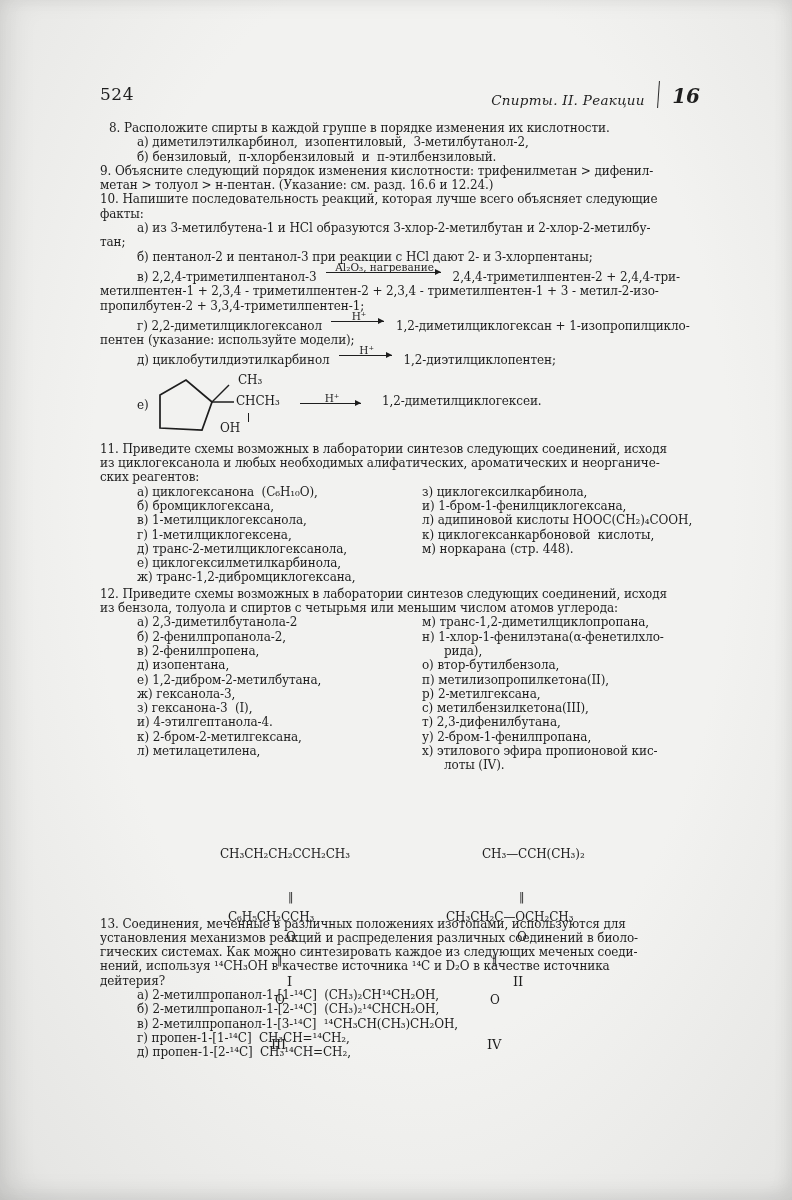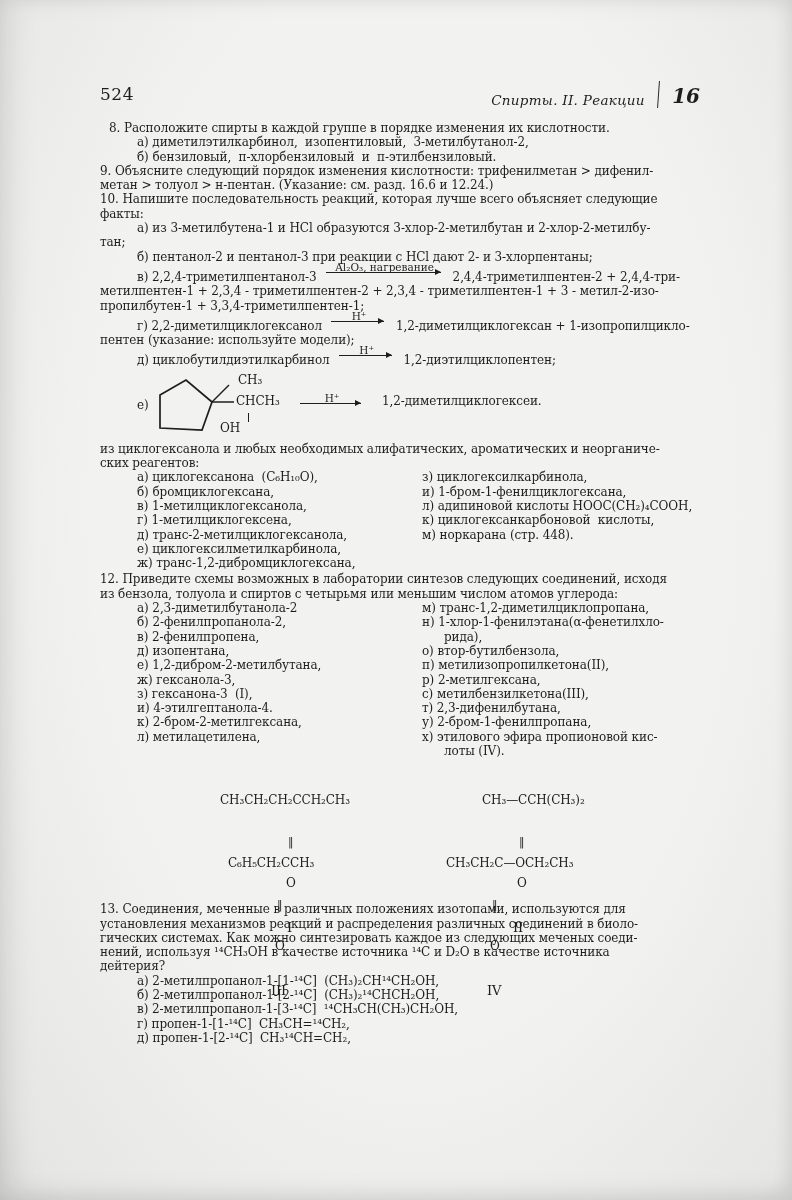--- a/index.html
+++ b/index.html
@@ -36,21 +36,21 @@
   .estruct .abs{position:absolute;white-space:pre;}
   .ringsvg{position:absolute;left:56px;top:2px;}
   .vbond{position:absolute;left:148px;top:39px;width:1.3px;height:9px;background:#1e1e1e;}
   
   .cols{display:flex;}
   .colL{box-sizing:border-box;width:322px;padding-left:37px;flex:none;}
   .colR{flex:1;}
   
   .structs{position:relative;height:134px;margin:6px 0 4px 0;}
   .struct{position:absolute;white-space:pre;}
-  .struct .f{line-height:15px;}
+  .struct .f{line-height:15px;margin-top:40px;}
   .struct .b{line-height:11px;font-size:11px;}
   .struct .o{line-height:14px;}
   .struct .r{line-height:17px;font-size:13px;}
   .s1{left:120px;top:0;} .s2{left:382px;top:0;}
   .s3{left:128px;top:63px;} .s4{left:346px;top:63px;}
   .s1 .b{padding-left:68px;} .s1 .o{padding-left:66px;} .s1 .r{padding-left:67px;}
   .s2 .b{padding-left:37px;} .s2 .o{padding-left:35px;} .s2 .r{padding-left:31px;}
   .s3 .b{padding-left:49px;} .s3 .o{padding-left:47px;} .s3 .r{padding-left:43px;}
   .s4 .b{padding-left:46px;} .s4 .o{padding-left:44px;} .s4 .r{padding-left:41px;}
 </style>
@@ -79,21 +79,21 @@
     <div class="ln">метан &gt; толуол &gt; н-пентан. (Указание: см. разд. 16.6 и 12.24.)</div>
 
     <div class="ln">10. Напишите последовательность реакций, которая лучше всего объясняет следующие</div>
     <div class="ln">факты:</div>
     <div class="ln ind">а) из 3-метилбутена-1 и HCl образуются 3-хлор-2-метилбутан и 2-хлор-2-метилбу-</div>
     <div class="ln">тан;</div>
     <div class="ln ind">б) пентанол-2 и пентанол-3 при реакции с HCl дают 2- и 3-хлорпентаны;</div>
 
     <div class="ln ind mt6"><span>в) 2,2,4-триметилпентанол-3</span><span class="rxn w120"><span class="lbl">Al₂O₃, нагревание</span><span class="shaft"></span></span><span>2,4,4-триметилпентен-2 + 2,4,4-три-</span></div>
     <div class="ln">метилпентен-1 + 2,3,4 - триметилпентен-2 + 2,3,4 - триметилпентен-1 + 3 - метил-2-изо-</div>
-    <div class="ln">пропилбутен-1 + 3,3,4-триметилпентен-1;</div>
+    <div class="ln">пропилбутен-2 + 3,3,4-триметилпентен-1;</div>
 
     <div class="ln ind mt6"><span>г) 2,2-диметилциклогексанол</span><span class="rxn w56"><span class="lbl">H⁺</span><span class="shaft"></span></span><span>1,2-диметилциклогексан + 1-изопропилцикло-</span></div>
     <div class="ln">пентен (указание: используйте модели);</div>
 
     <div class="ln ind mt6"><span>д) циклобутилдиэтилкарбинол</span><span class="rxn w56"><span class="lbl">H⁺</span><span class="shaft"></span></span><span>1,2-диэтилциклопентен;</span></div>
 
     <div class="estruct">
       <span class="abs" style="left:37px;top:24px;">е)</span>
       <svg class="ringsvg" width="80" height="60" viewBox="0 0 80 60">
         <polygon points="56,26 30,4 4,19 4,52 46,54" fill="none" stroke="#1e1e1e" stroke-width="1.7"></polygon>
@@ -104,20 +104,21 @@
       <span class="abs" style="left:136px;top:20px;">CHCH₃</span>
       <span class="vbond"></span>
       <span class="abs" style="left:120px;top:47px;">OH</span>
       <span class="rxn w64" style="position:absolute;left:200px;top:30px;margin:0;">
           <span class="lbl">H⁺</span>
           <span class="shaft"></span>
         </span>
       <span class="abs" style="left:282px;top:20px;">1,2-диметилциклогексеи.</span>
     </div>
 
+    <div class="ln mt2">11. Приведите схемы возможных в лаборатории синтезов следующих соединений, исходя</div>
     <div class="ln">из циклогексанола и любых необходимых алифатических, ароматических и неорганиче-</div>
     <div class="ln">ских реагентов:</div>
 
     <div class="cols">
       <div class="colL">
         <div class="ln">а) циклогексанона  (C₆H₁₀O),</div>
         <div class="ln">б) бромциклогексана,</div>
         <div class="ln">в) 1-метилциклогексанола,</div>
         <div class="ln">г) 1-метилциклогексена,</div>
         <div class="ln">д) транс-2-метилциклогексанола,</div>

